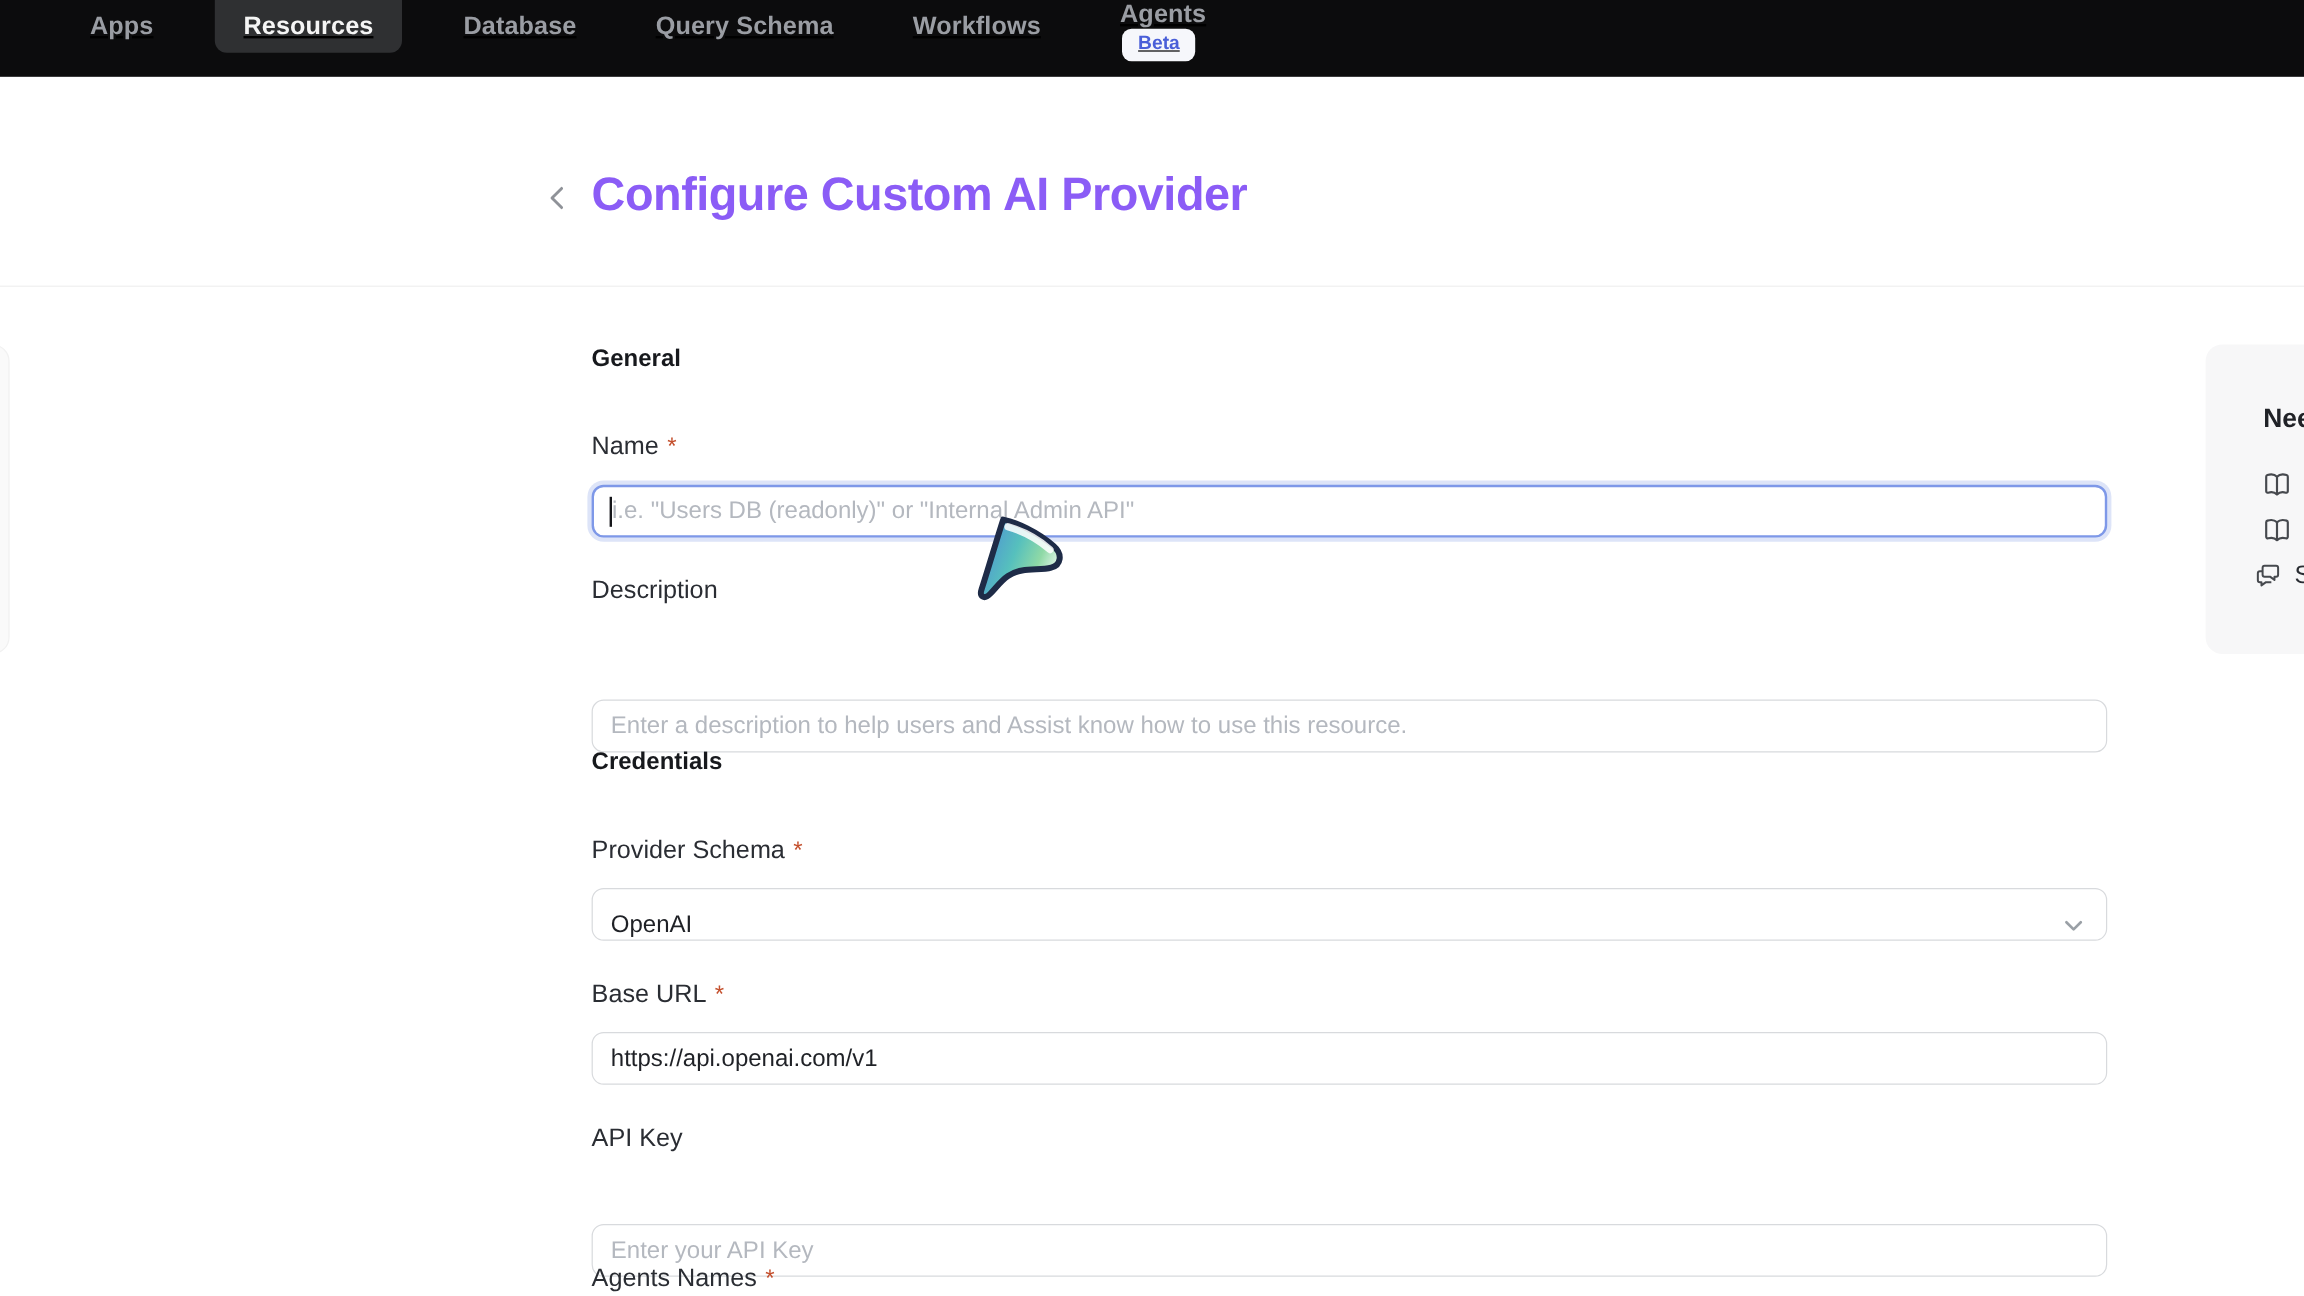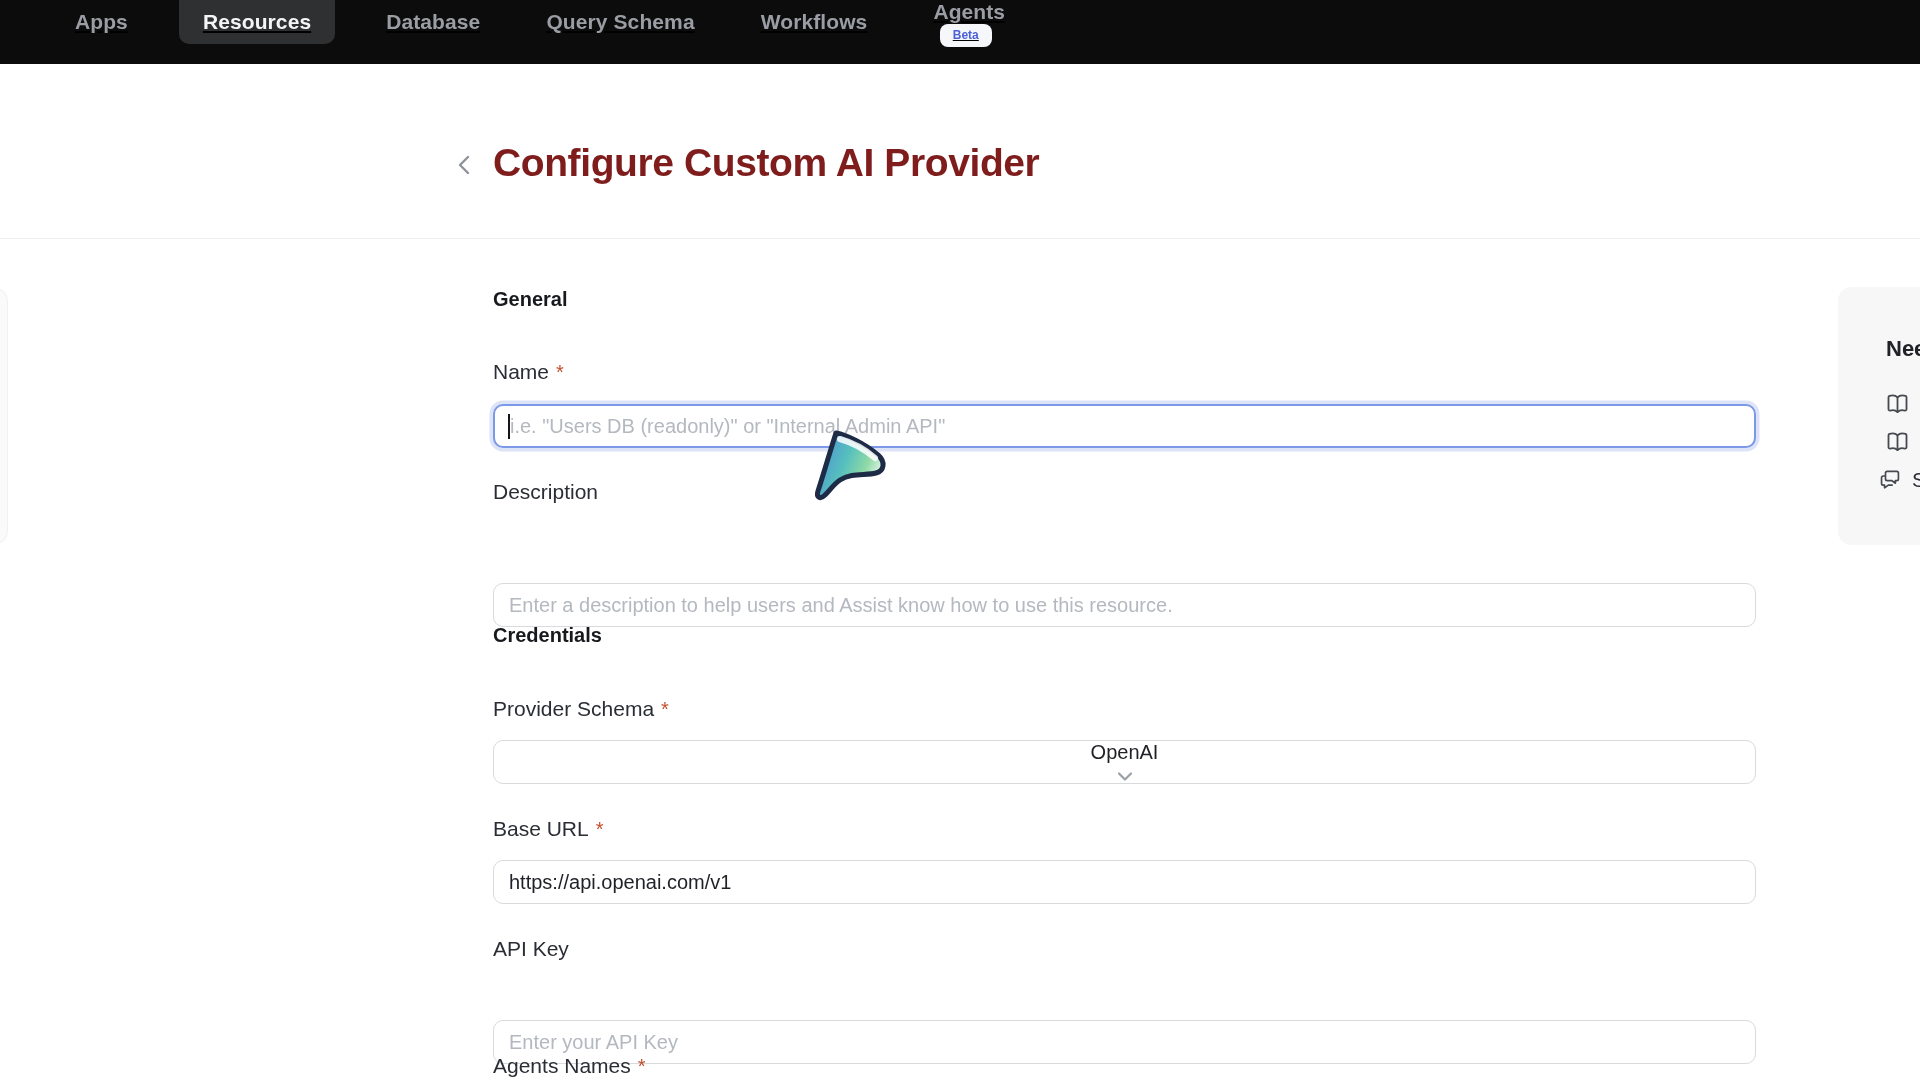--- a/index.html
+++ b/index.html
@@ -21,31 +21,31 @@
     cursor:pointer; letter-spacing:.1px;
   }
   .nav-item.active {
     background:var(--nav-active-bg,#2f3032); color:#f5f5f5;
     padding:0 24px; border-radius:0 0 10px 10px;
   }
   .nav-agents-wrap { display:flex; align-items:center; height:44px;flex-direction:column; }
   .beta-badge {
     display:inline-block; margin-left:8px; padding:5px 13px 6px;
     background:#f6f7fb; color:var(--beta-text,#4a5fd8);
-    font-size:12px; font-weight:600; border-radius:8px; line-height:1;
+    font-size:16px; font-weight:600; border-radius:8px; line-height:1;
   }
 
   
   .back-btn {
     position:absolute; left:450px; top:150px; width:30px; height:30px;
     display:flex; align-items:center; justify-content:center; cursor:pointer;
   }
   .page-title {
     position:absolute; left:493px; top:141px;
-    font-size:39px; font-weight:700; color:#7f1d1d; letter-spacing:-.4px;
+    font-size:39px; font-weight:700; color:#8b5cf6; letter-spacing:-.4px;
   }
   .header-divider {
     position:absolute; top:238px; left:0; width:1920px; height:1px;
     background:var(--divider,#efefef);
   }
 
   
   .section-heading {
     position:absolute; left:493px; font-size:20px; font-weight:700; color:#17191d;
   }
@@ -59,21 +59,21 @@
     border:1.5px solid #d8dadd; border-radius:10px; background:#fff;
     font-family:"Liberation Sans", sans-serif;
     font-size:20px; color:#1f2126; padding:0 15px; outline:none;
   }
   .text-input::placeholder { color:var(--placeholder,#b4b8bf); opacity:1; }
   .text-input.focused {
     border:2px solid var(--accent-blue,#7e98e8);
     box-shadow:0 0 0 3.5px #dde4f8;
   }
   .select-box {
-    display:flex; align-items:center; justify-content:space-between; cursor:pointer;flex-direction:column;
+    display:flex; align-items:flex-end; justify-content:space-between; cursor:pointer;
   }
   .text-caret {
     position:absolute; left:508px; top:414px; width:2px; height:25px;
     background:#15161a; z-index:6;
   }
 
   
   .help-card {
     position:absolute; left:1838px; top:287px; width:160px; height:258px;
     background:var(--panel-bg,#f7f7f8); border-radius:14px;

